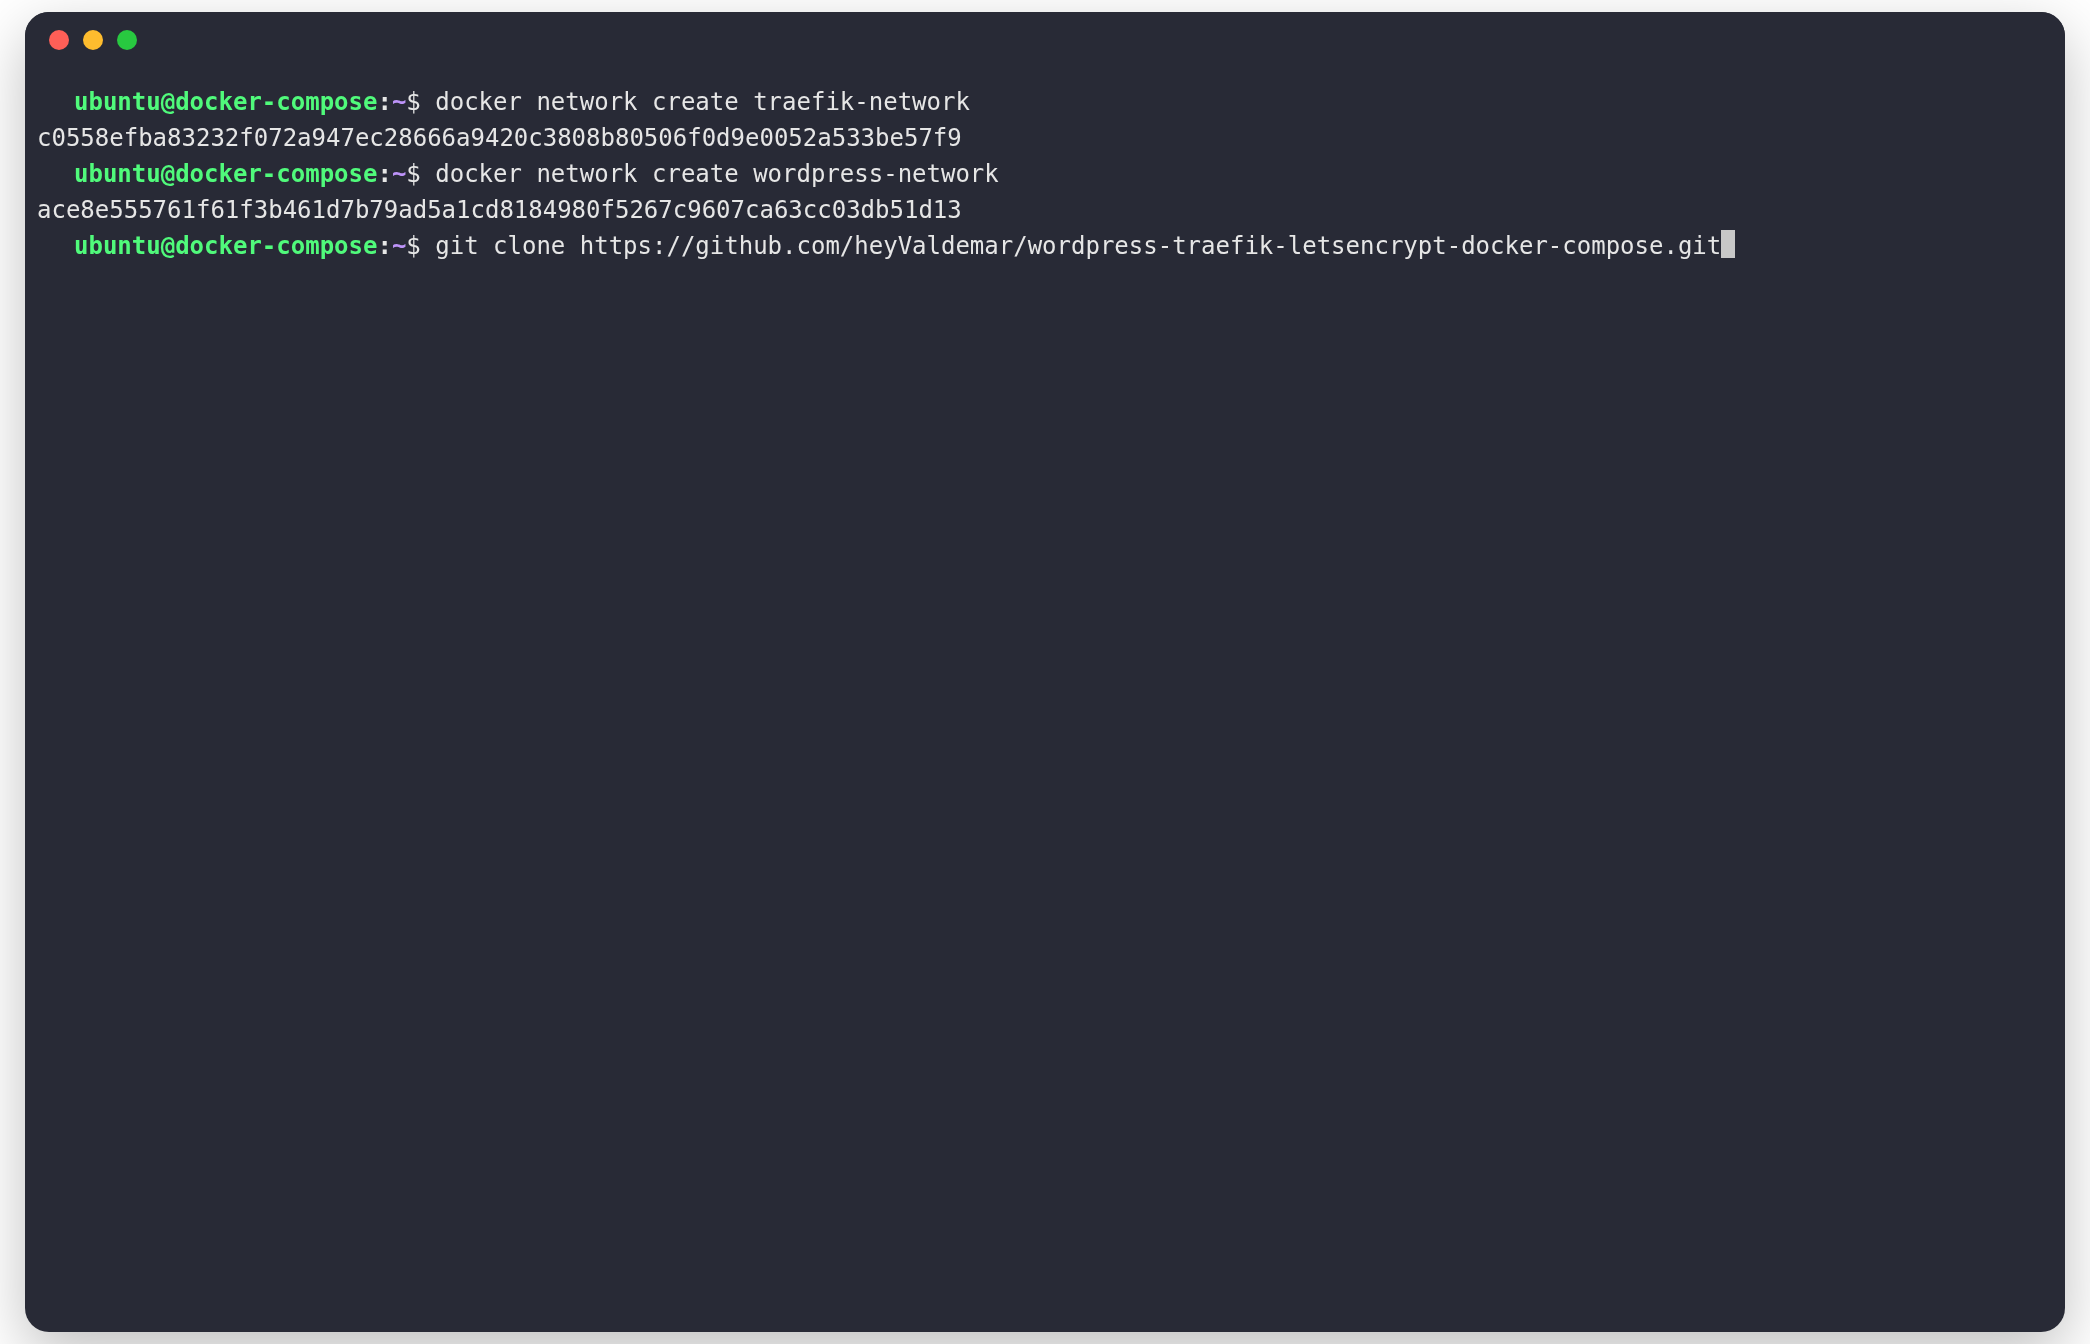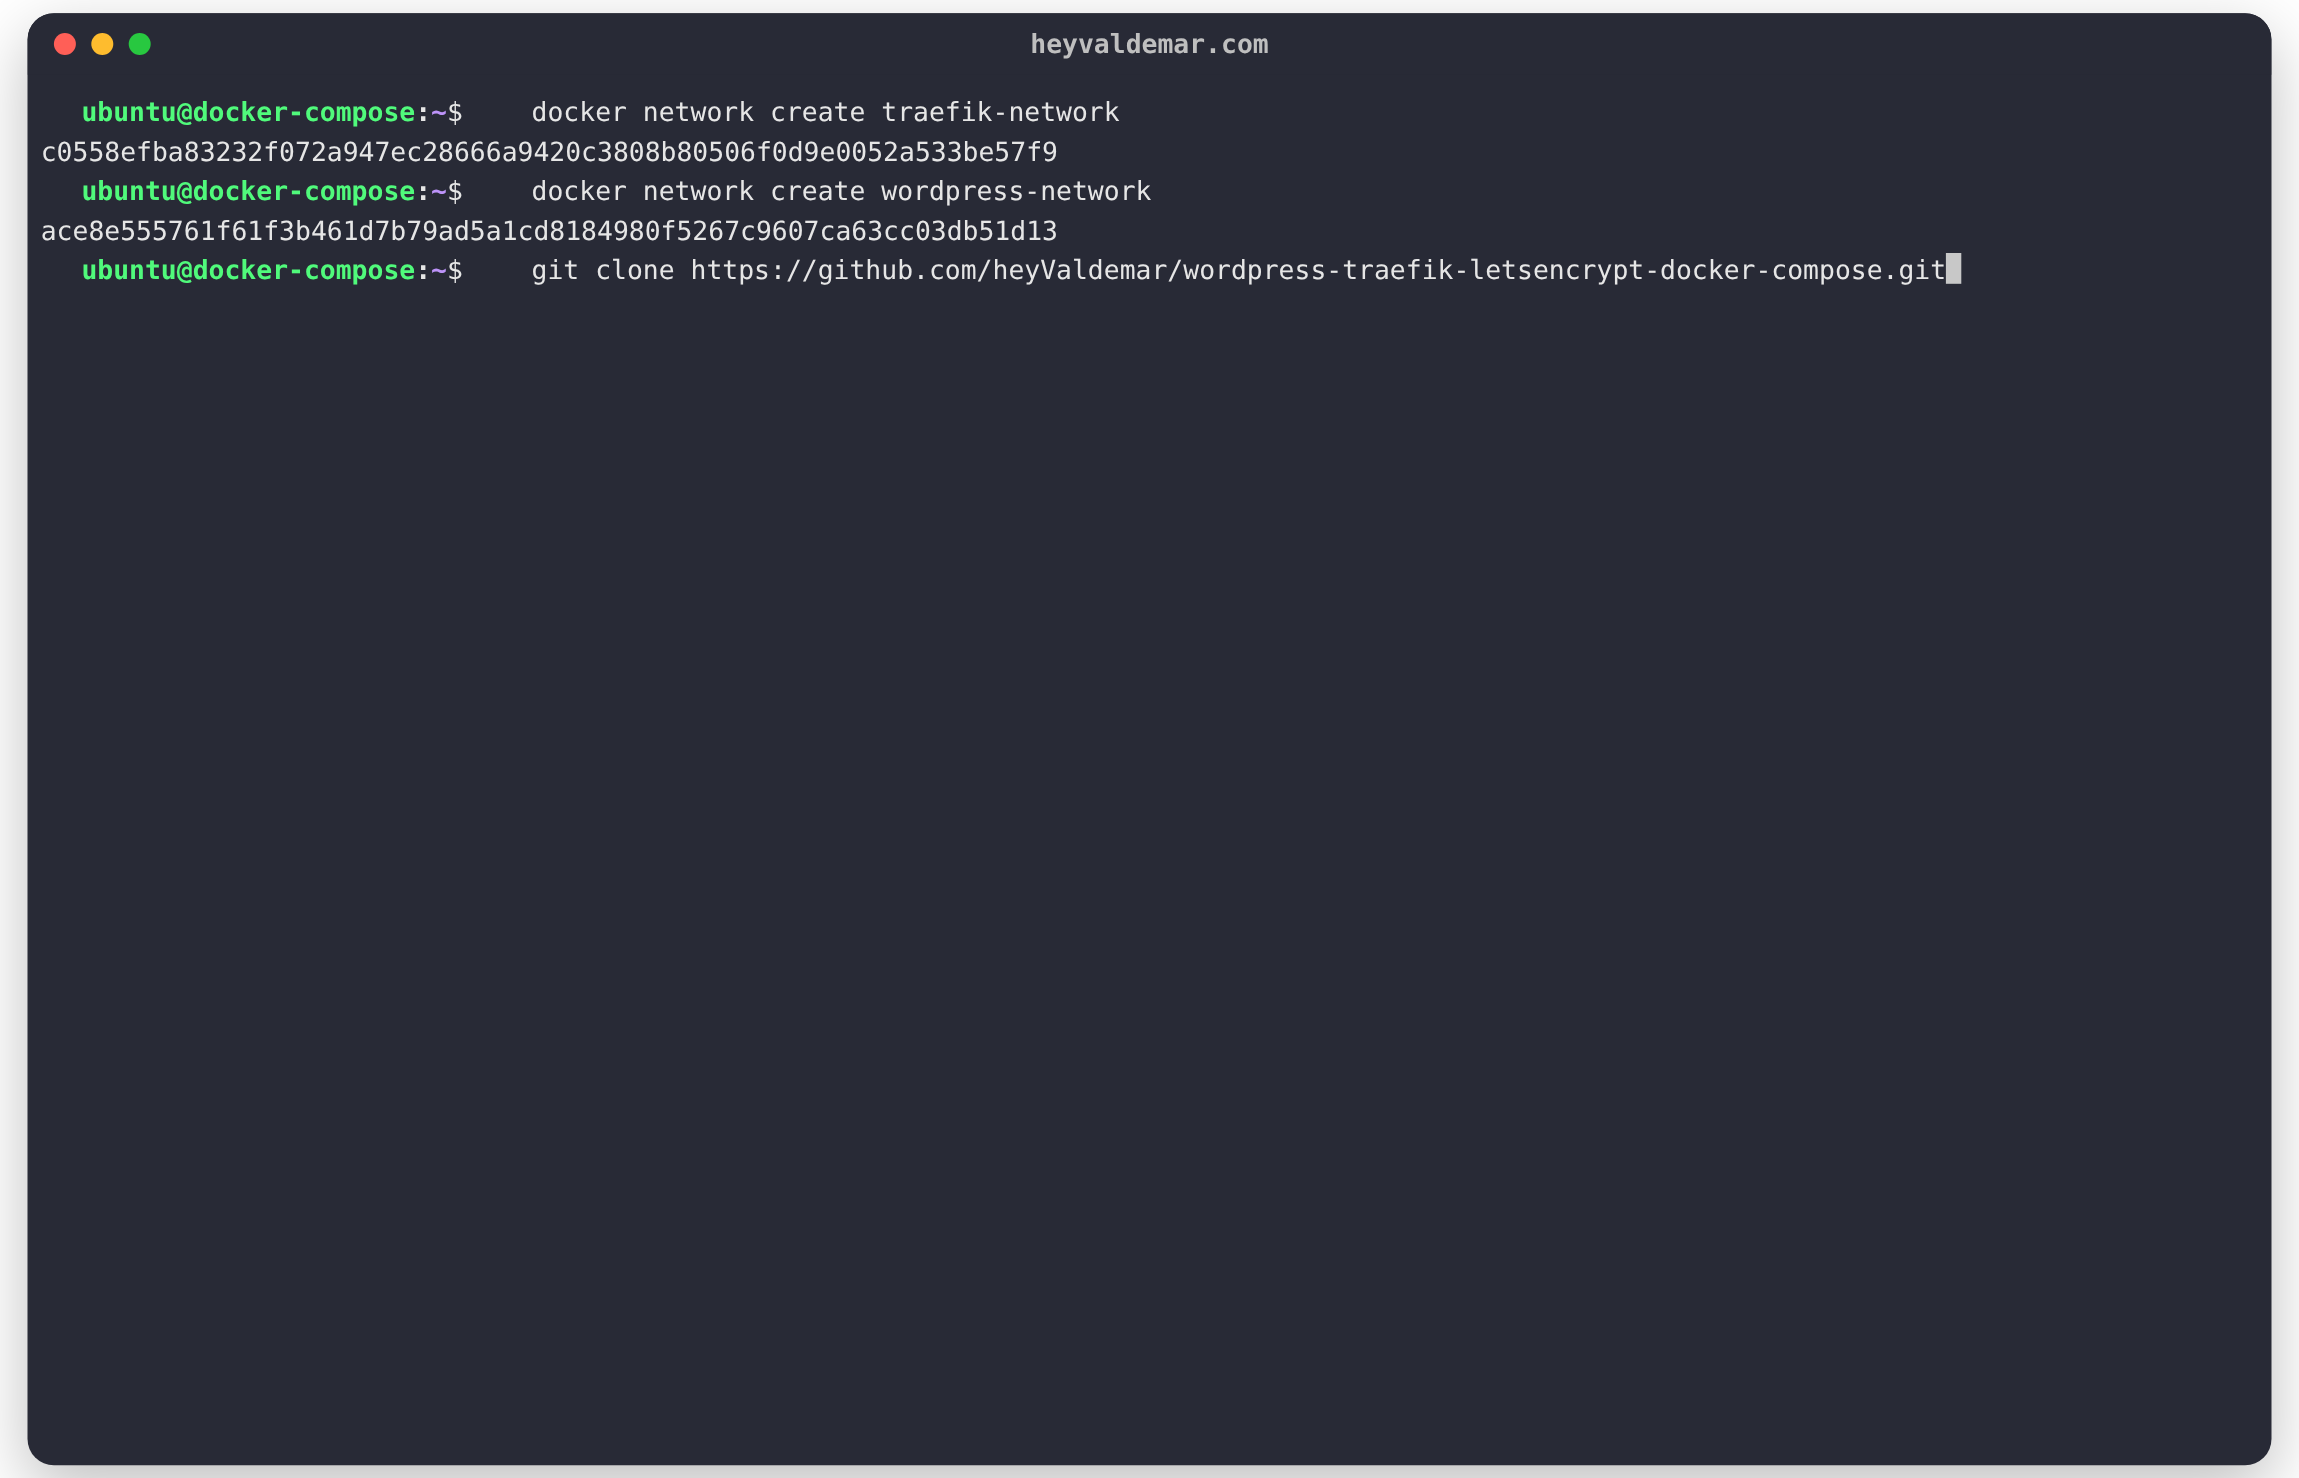--- a/index.html
+++ b/index.html
@@ -78,21 +78,21 @@
     line-height: 36px;
     color: var(--text);
     white-space: pre;
     overflow: hidden;
   }
   .line { display: block; }
   .p-user { color: var(--prompt-green); font-weight: 700; margin-left: 37px; }
   .p-sep  { color: var(--prompt-sep); font-weight: 700; }
   .p-path { color: var(--prompt-tilde); font-weight: 700; }
   .p-dollar { color: var(--text); }
-  .cmd { color: var(--text); margin-left: 48px; }
+  .cmd { color: var(--text); }
   .out { color: var(--text); }
   .cursor {
     display: inline-block;
     width: 14px;
     height: 28px;
     background: var(--cursor);
     vertical-align: -4px;
     margin-left: 0px;
   }
 </style>
@@ -100,17 +100,16 @@
 <body>
 
 <div class="stage">
   <div class="window">
     <div class="titlebar">
       <div class="traffic-lights">
         <div class="dot red"></div>
         <div class="dot yellow"></div>
         <div class="dot green"></div>
       </div>
-      <div class="title">heyvaldemar.com</div>
     </div>
     <div class="term" id="term"><span class="line"><span class="p-user">ubuntu@docker-compose</span><span class="p-sep">:</span><span class="p-path">~</span><span class="p-dollar">$ </span><span class="cmd">docker network create traefik-network</span></span><span class="line"><span class="out">c0558efba83232f072a947ec28666a9420c3808b80506f0d9e0052a533be57f9</span></span><span class="line"><span class="p-user">ubuntu@docker-compose</span><span class="p-sep">:</span><span class="p-path">~</span><span class="p-dollar">$ </span><span class="cmd">docker network create wordpress-network</span></span><span class="line"><span class="out">ace8e555761f61f3b461d7b79ad5a1cd8184980f5267c9607ca63cc03db51d13</span></span><span class="line"><span class="p-user">ubuntu@docker-compose</span><span class="p-sep">:</span><span class="p-path">~</span><span class="p-dollar">$ </span><span class="cmd">git clone https://github.com/heyValdemar/wordpress-traefik-letsencrypt-docker-compose.git</span><span class="cursor"></span></span></div>
   </div>
 </div>
 
 </body></html>

